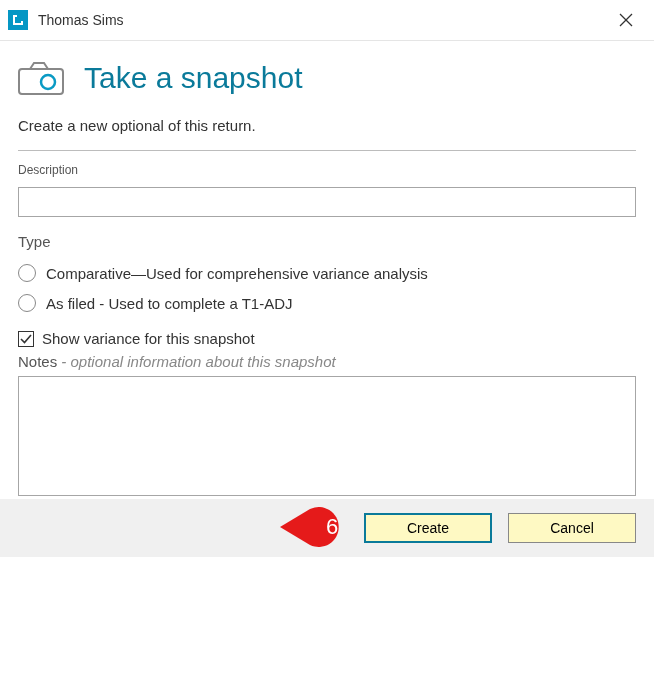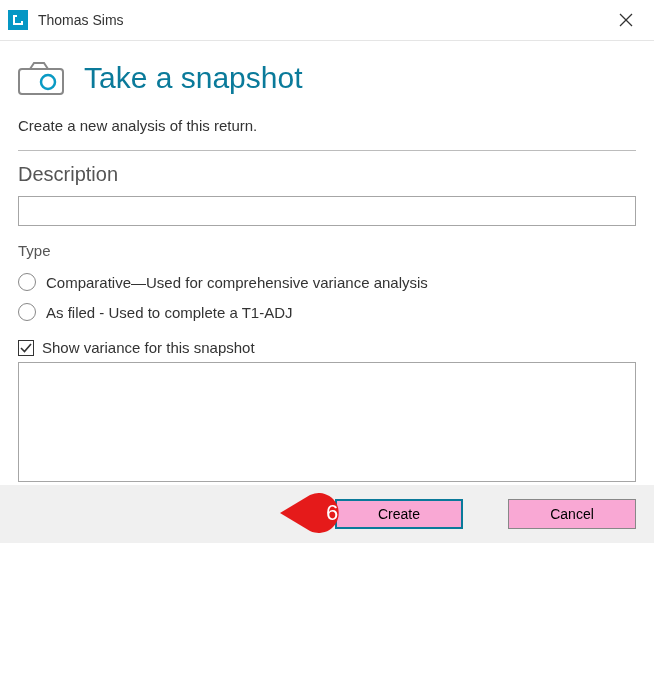--- a/index.html
+++ b/index.html
@@ -34,21 +34,21 @@
     cursor: pointer; font-size: 16px;
   }
   .content { padding: 16px 18px 0 18px; flex: 1; }
   .heading-row { display:flex; align-items:center; gap: 20px; margin-top: 4px; }
   .camera-icon { width: 46px; height: 34px; }
   .heading {
     font-size: 30px; color: #0a7a9a; font-weight: 400;
   }
   .subtext { margin-top: 22px; font-size: 15px; color: #333; }
   .hr { border: none; border-top: 1px solid #bcbcbc; margin: 16px 0 8px 0; }
-  .label { font-size: 20px; color: #555; margin-top: 12px; }
+  .label { font-size: 12px; color: #555; margin-top: 12px; }
   .desc-input {
     width: 100%; height: 30px; margin-top: 10px; border: 1px solid #a6a6a6;
     padding: 4px 6px; font-size: 14px;
   }
   .section-label { margin-top: 16px; font-size: 15px; color: #555; }
   .radio-group { margin-top: 14px; }
   .radio-row { display:flex; align-items:center; gap: 10px; margin-bottom: 12px; position: relative; }
   .radio-circle {
     width: 18px; height: 18px; border: 1.5px solid #888; border-radius: 50%;
     display:flex; align-items:center; justify-content:center; flex-shrink:0;
@@ -65,22 +65,22 @@
   .notes-hint { font-style: italic; color: #888; }
   .notes-area {
     width: 100%; height: 120px; margin-top: 6px; border: 1px solid #a6a6a6;
     resize: none; padding: 6px; font-size: 14px; font-family: inherit;
   }
   .footer {
     background: #f0f0f0; padding: 14px 18px; display:flex; justify-content:flex-end;
     gap: 16px; align-items:center; position: relative;
   }
   .btn {
-    min-width: 128px; height: 30px; border: 1px solid #888; background: #f9a8d4;
-    font-size: 14px; cursor: pointer; display:flex; align-items:center; justify-content:center;margin-left:29px;
+    min-width: 128px; height: 30px; border: 1px solid #888; background: #fef9c3;
+    font-size: 14px; cursor: pointer; display:flex; align-items:center; justify-content:center;
   }
   .btn.primary { border: 2px solid #0a7a9a; }
   
   .callout {
     position: absolute; display:flex; align-items:center; pointer-events:none;
   }
   .callout svg { display:block; }
   .callout-num {
     position:absolute; color:#fff; font-size: 22px; font-weight: 400;
     left: 50%; transform: translateX(6px);
@@ -110,21 +110,21 @@
   <div class="content">
     <div class="heading-row">
       <svg class="camera-icon" viewBox="0 0 46 34">
         <rect x="1" y="8" width="44" height="25" rx="3" fill="none" stroke="#888" stroke-width="2"></rect>
         <path d="M12 8 L16 2 L26 2 L30 8" fill="none" stroke="#888" stroke-width="2"></path>
         <circle cx="30" cy="21" r="7" fill="none" stroke="#0a9ac4" stroke-width="2.5"></circle>
       </svg>
       <div class="heading">Take a snapshot</div>
     </div>
 
-    <div class="subtext">Create a new analysis of this return.</div>
+    <div class="subtext">Create a new optional of this return.</div>
 
     <hr class="hr">
 
     <div class="label">Description</div>
     <input class="desc-input" type="text" value="" style="">
 
     <div class="section-label">Type</div>
 
     <div class="radio-group">
       <div class="radio-row">
@@ -139,20 +139,23 @@
 
     <div class="checkbox-row">
       <div class="checkbox">
         <svg width="12" height="12" viewBox="0 0 12 12">
             <path d="M1 6 L4.5 9.5 L11 2" fill="none" stroke="#333" stroke-width="1.6"></path>
           </svg>
       </div>
       <span>Show variance for this snapshot</span>
     </div>
 
+    <div class="notes-label">
+      <span>Notes</span><span class="notes-hint"> - optional information about this snapshot</span>
+    </div>
     <textarea class="notes-area" style=""></textarea>
   </div>
 
   <div class="footer">
     <div class="callout" style="left:280px; top:6px;">
       <svg width="80" height="44" viewBox="0 0 80 44">
         <path d="M0 22 L30 4 A20 20 0 1 1 30 40 Z" fill="#e51a1a"></path>
       </svg>
       <span class="callout-num" style="top:9px;">6</span>
     </div>

